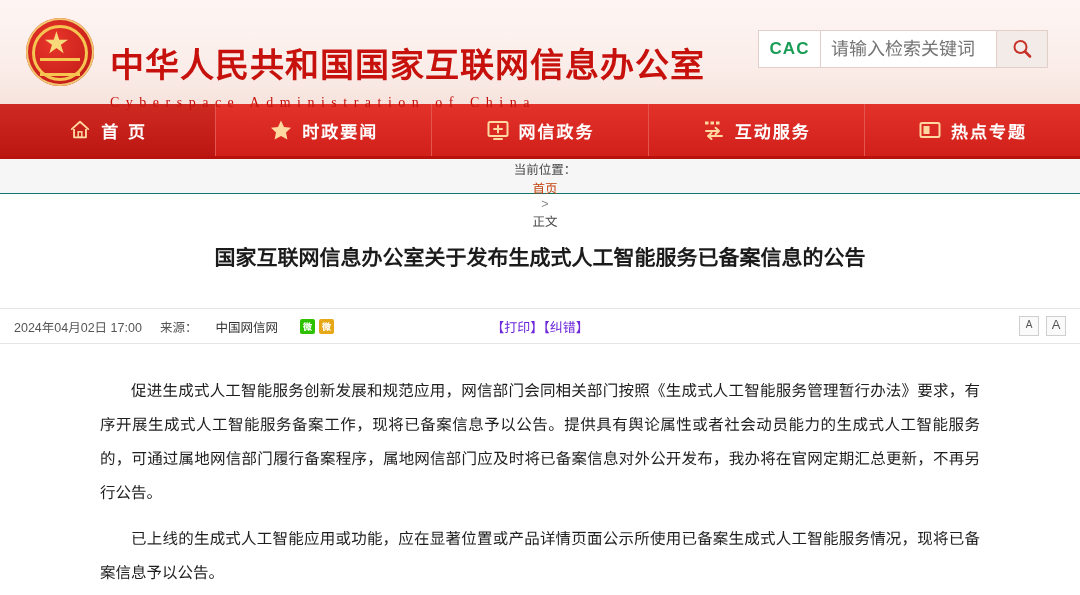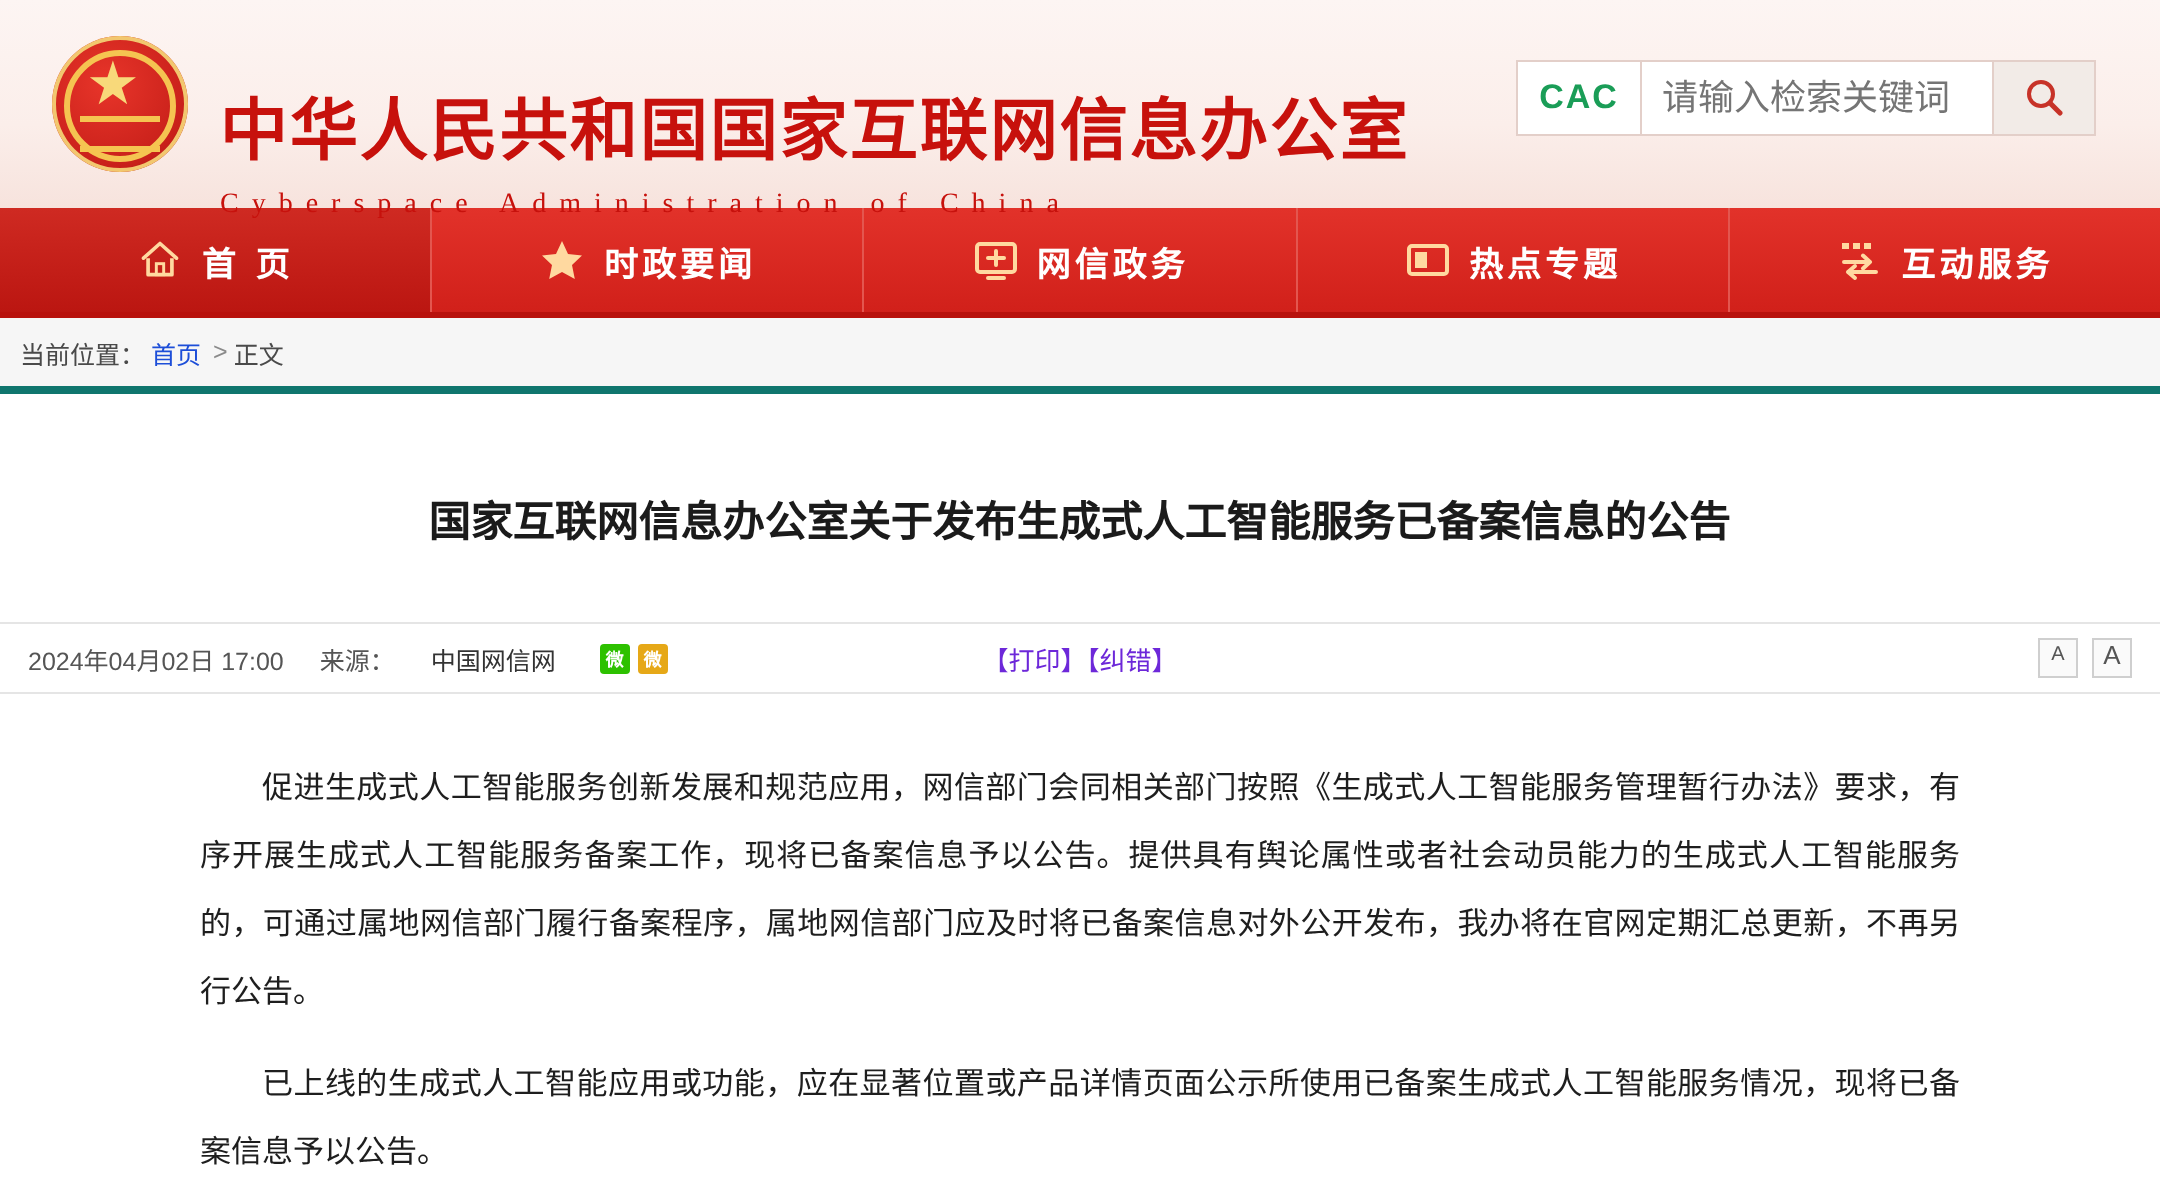--- a/index.html
+++ b/index.html
@@ -169,30 +169,31 @@
     align-items: center;
     justify-content: center;
     color: #ffd9a0;
   }
   .nav-ico svg { display:block; }
 
   
   .breadcrumb-bar {
     height: 34px;
     background: #f6f6f6;
-    border-bottom: 4px solid #0f766e;
+    border-bottom: 1px solid #0f766e;
     display: flex;
     align-items: center;
     padding-left: 10px;
     font-size: 12.5px;
     color: #4a4a4a;
+    flex-direction: column;
   }
   .breadcrumb-bar .bc-label { color: #4a4a4a; }
   .breadcrumb-bar a {
-    color: #1d4ed8;
+    color: #c2410c;
     text-decoration: none;
     margin: 0 3px;
   }
   .breadcrumb-bar .sep { color: #8a8a8a; margin: 0 3px; }
 
   
   .article {
     padding: 0 0;
   }
   .art-title {
@@ -341,38 +342,38 @@
           <path d="M12 7.5 L12 14.5" stroke="#ffd9a0" stroke-width="2" stroke-linecap="round"></path>
           <path d="M8 21 L16 21" stroke="#ffd9a0" stroke-width="2" stroke-linecap="round"></path>
         </svg>
       </span>
       <span>网信政务</span>
     </div>
 
     <div class="nav-item">
       <span class="nav-ico">
         <svg width="24" height="24" viewBox="0 0 24 24">
-          <rect x="2.5" y="5" width="19" height="14" rx="1.5" fill="none" stroke="#ffd9a0" stroke-width="2"></rect>
-          <rect x="5.5" y="8" width="6" height="8" fill="#ffd9a0"></rect>
-        </svg>
-      </span>
-      <span>热点专题</span>
-    </div>
-
-    <div class="nav-item">
-      <span class="nav-ico">
-        <svg width="24" height="24" viewBox="0 0 24 24">
           <rect x="3" y="3.5" width="3.5" height="3" fill="#ffd9a0"></rect>
           <rect x="8.5" y="3.5" width="3.5" height="3" fill="#ffd9a0"></rect>
           <rect x="14" y="3.5" width="3.5" height="3" fill="#ffd9a0"></rect>
           <path d="M4 13 H17 M17 13 L13.5 9.8 M17 13 L13.5 16.2" fill="none" stroke="#ffd9a0" stroke-width="2" stroke-linecap="round" stroke-linejoin="round"></path>
           <path d="M20 18 H6 M6 18 L9.5 15 M6 18 L9.5 21" fill="none" stroke="#ffd9a0" stroke-width="2" stroke-linecap="round" stroke-linejoin="round"></path>
         </svg>
       </span>
       <span>互动服务</span>
+    </div>
+
+    <div class="nav-item">
+      <span class="nav-ico">
+        <svg width="24" height="24" viewBox="0 0 24 24">
+          <rect x="2.5" y="5" width="19" height="14" rx="1.5" fill="none" stroke="#ffd9a0" stroke-width="2"></rect>
+          <rect x="5.5" y="8" width="6" height="8" fill="#ffd9a0"></rect>
+        </svg>
+      </span>
+      <span>热点专题</span>
     </div>
 
   </div>
 
   <div class="breadcrumb-bar">
     <span class="bc-label">当前位置：</span>
     <a href="#">首页</a>
     <span class="sep">&gt;</span>
     <span>正文</span>
   </div>

